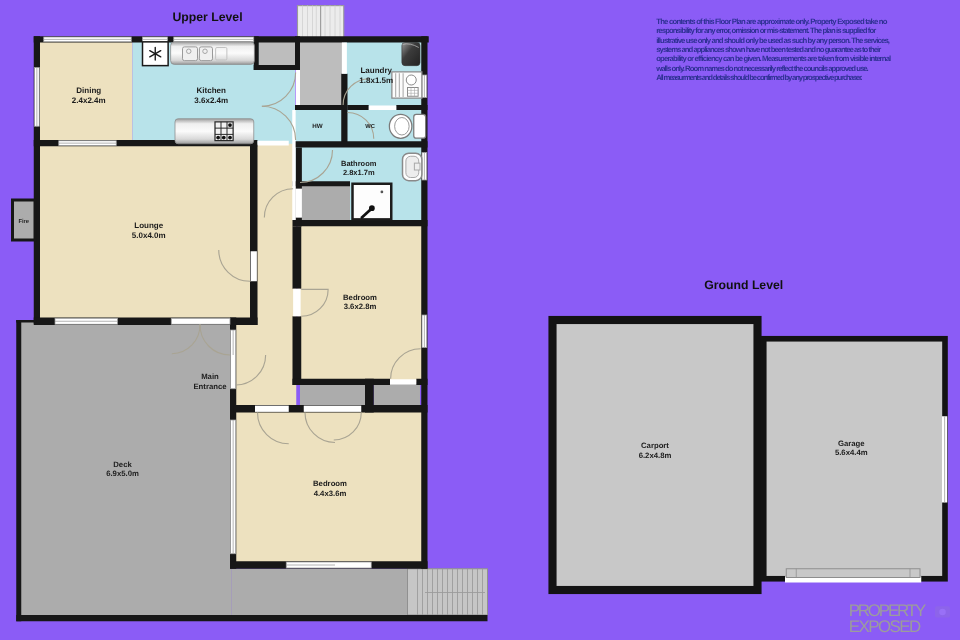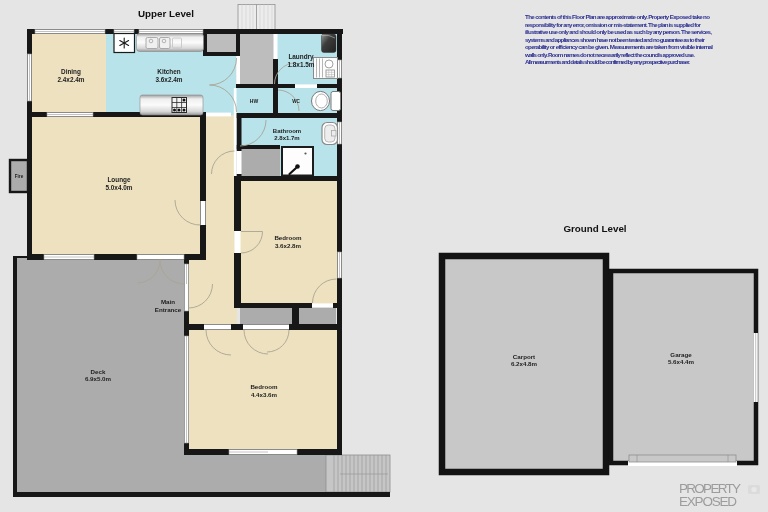--- a/index.html
+++ b/index.html
@@ -1,16 +1,16 @@
 <!DOCTYPE html>
 <html><head>
 <meta charset="utf-8">
 <style>
   html,body{margin:0;padding:0;background:#ffffff;}
-  #page{position:relative;width:768px;height:512px;background:#e5e5e5;overflow:hidden;}
+  #page{position:relative;width:768px;height:512px;background:#8b5cf6;overflow:hidden;}
   svg{position:absolute;left:0;top:0;}
   text{font-family:"Liberation Sans", sans-serif;}
 </style>
 </head>
 <body>
 <div id="page">
 <svg width="768" height="512" viewBox="0 0 768 512">
 <defs>
   <linearGradient id="gcounter" x1="0" y1="0" x2="0" y2="1">
     <stop offset="0" stop-color="#9e9e9e"></stop>

